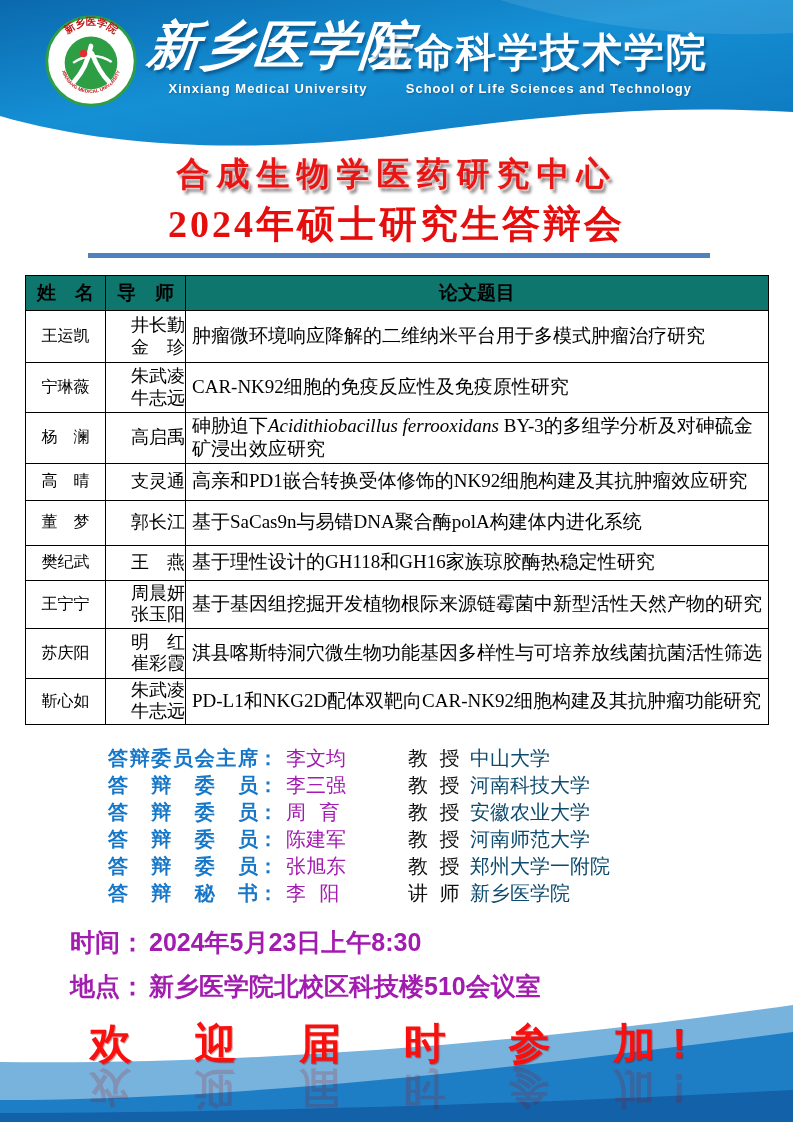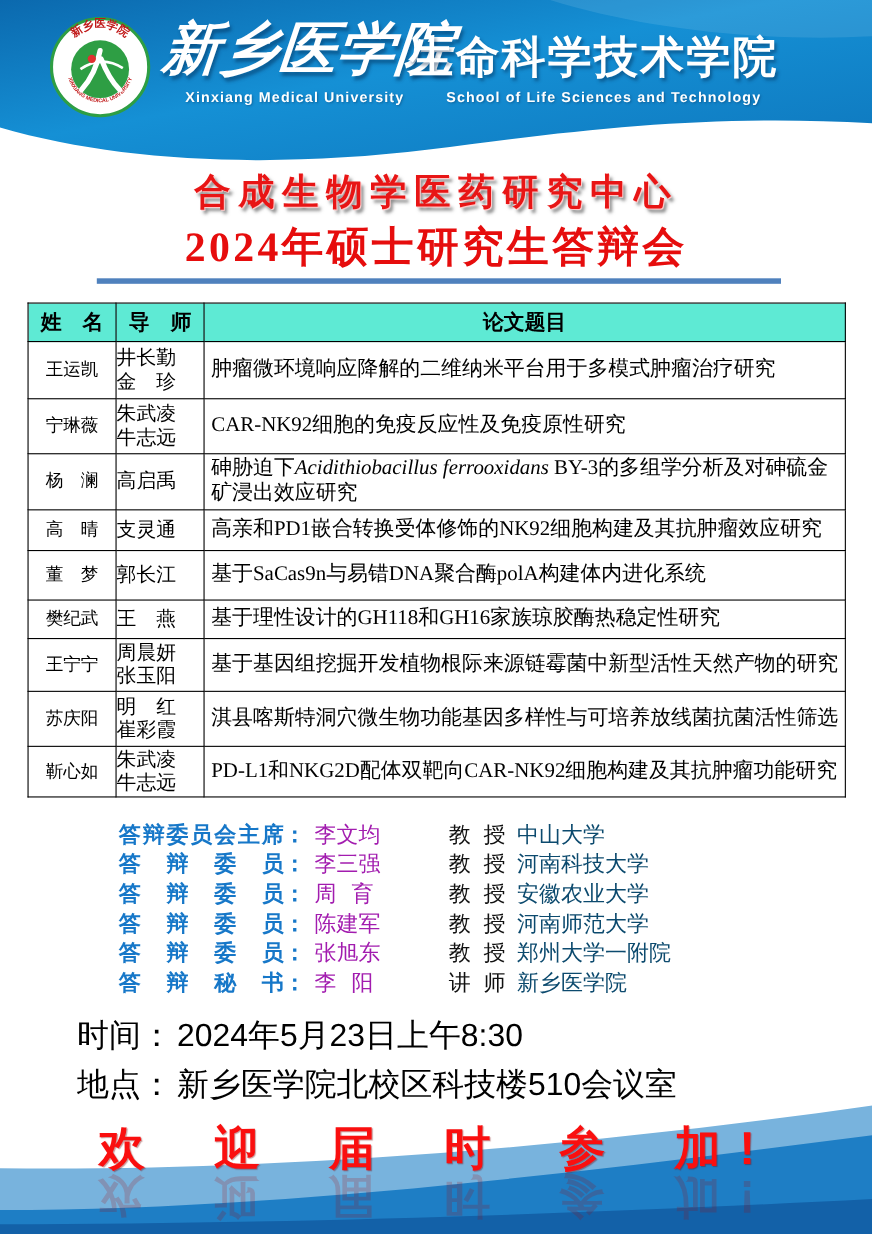--- a/index.html
+++ b/index.html
@@ -49,41 +49,41 @@
   table.defense {
     position:absolute; top:275px; left:25px; width:743px;
     border-collapse:collapse; table-layout:fixed;
     font-family:"Liberation Serif", serif; color:#000;
   }
   table.defense col.c-name    { width:80px; }
   table.defense col.c-advisor { width:80px; }
   table.defense col.c-title   { width:583px; }
   table.defense th, table.defense td { border:1px solid #000; }
   table.defense th {
-    background:#5eead4; font-size:19px; font-weight:bold; height:35px; text-align:center;
+    background:#0f766e; font-size:19px; font-weight:bold; height:35px; text-align:center;
   }
   td.name-cell    { text-align:center; font-size:16px; }
-  td.advisor-cell { text-align:left; font-size:18px; line-height:1.2; white-space:pre-line; }
+  td.advisor-cell { text-align:right; font-size:18px; line-height:1.2; white-space:pre-line; }
   td.title-cell   { font-size:19px; padding:2px 6px; line-height:1.2; text-align:left; }
   td.title-cell .lat-italic { font-style:italic; }
 
   
   .committee { position:absolute; top:745px; left:108px; }
   .cmt-row { display:flex; align-items:baseline; height:27px; font-size:20px; }
   .cmt-label {
     display:inline-block; width:150px; color:#1677c8; font-weight:bold;
     text-align:justify; text-align-last:justify; white-space:normal;
   }
   .cmt-colon { color:#1677c8; font-weight:bold; margin-right:8px; }
   .cmt-name  { display:inline-block; width:122px; color:#a21caf; word-spacing:8px; }
   .cmt-title { display:inline-block; width:62px;  color:#111; word-spacing:6px; }
   .cmt-org   { color:#0c4a6e;font-family:Liberation Serif, serif; }
 
   
-  .schedule { position:absolute; top:920px; left:70px; color:#000000; font-weight:normal; font-size:29px; }
+  .schedule { position:absolute; top:920px; left:70px; color:#a21caf; font-weight:bold; font-size:25px; }
   .schedule .line { height:44px; line-height:44px; white-space:nowrap; }
   .schedule .lbl { margin-right:4px; }
 
   
   .footer { position:absolute; left:0; bottom:0; width:793px; height:150px; }
   .footer svg { position:absolute; left:0; top:0; z-index:1; }
   .welcome-wrap { position:absolute; z-index:2; top:44px; left:0; width:793px; text-align:center; }
   .welcome {
     font-size:42px; font-weight:bold; color:#fa0f0f;
     letter-spacing:17px; word-spacing:17px; white-space:nowrap;

